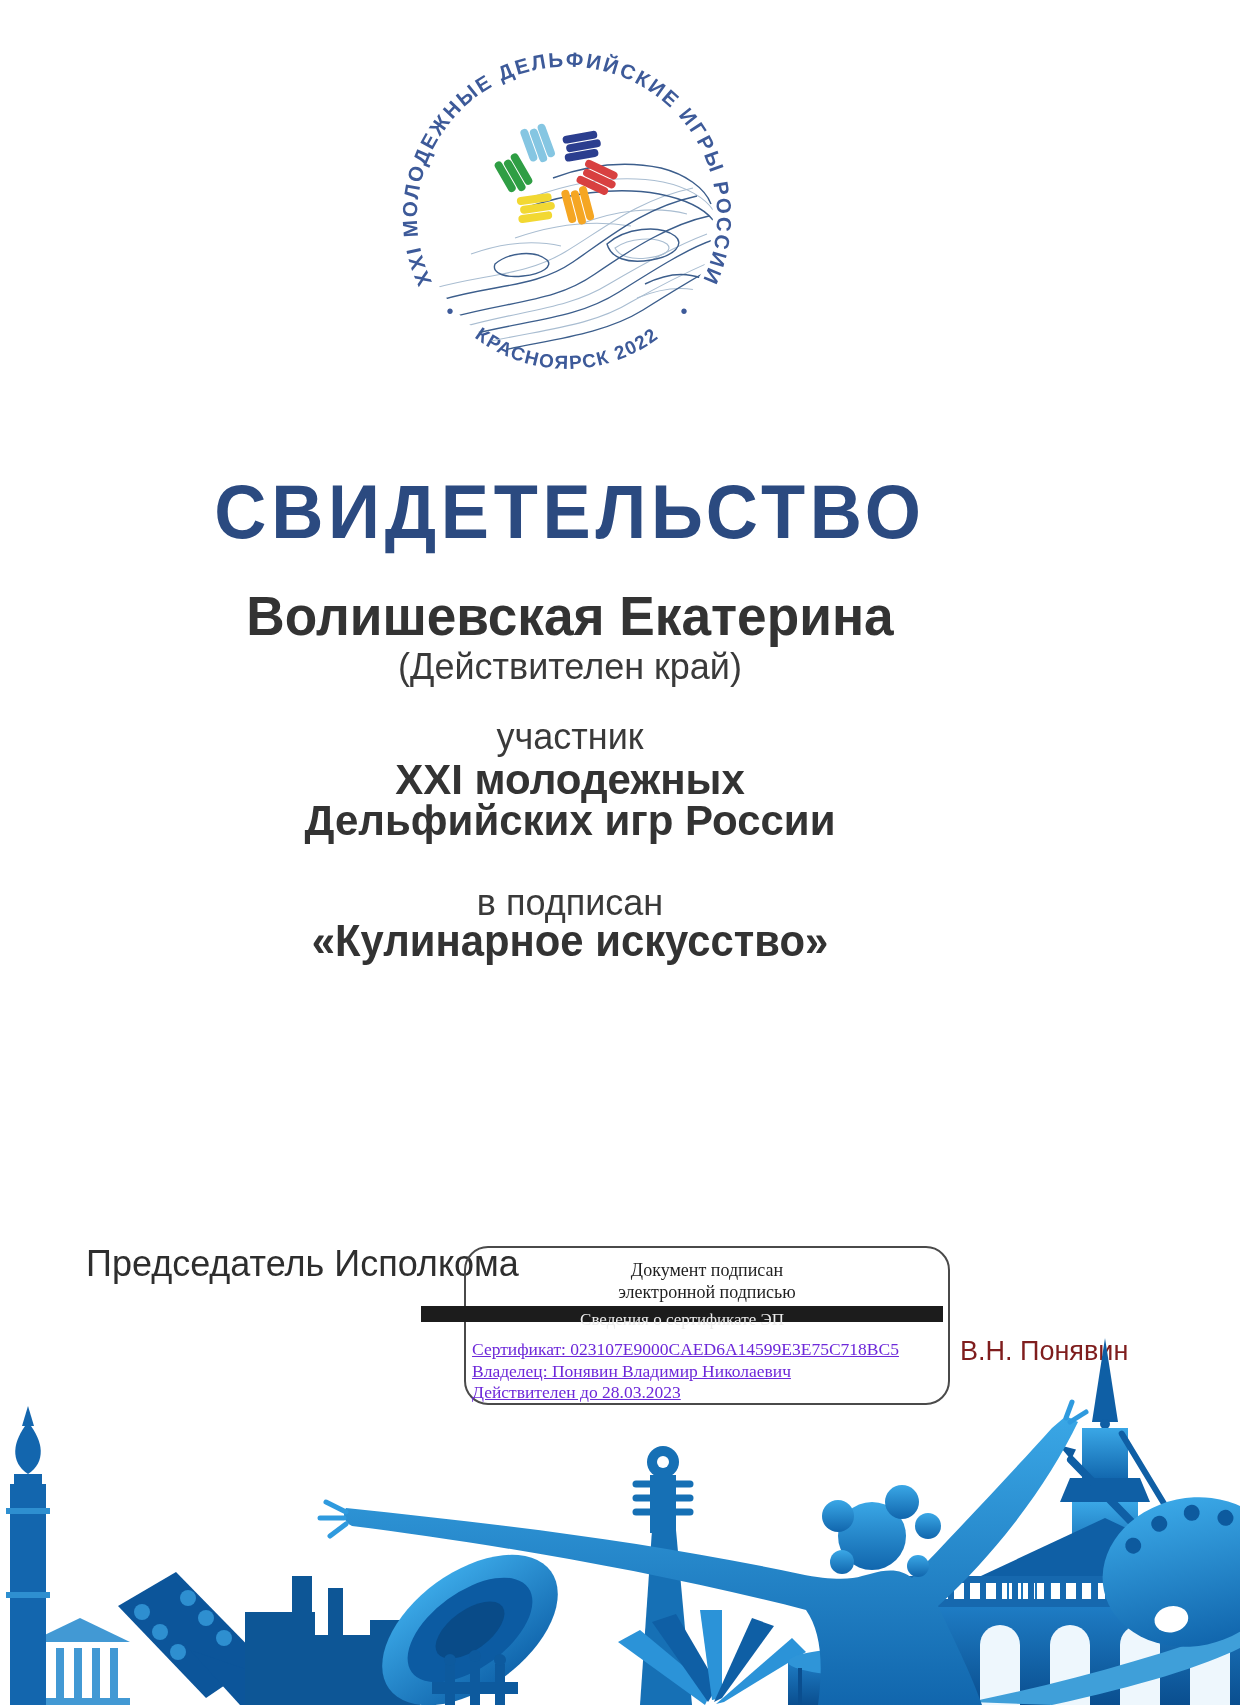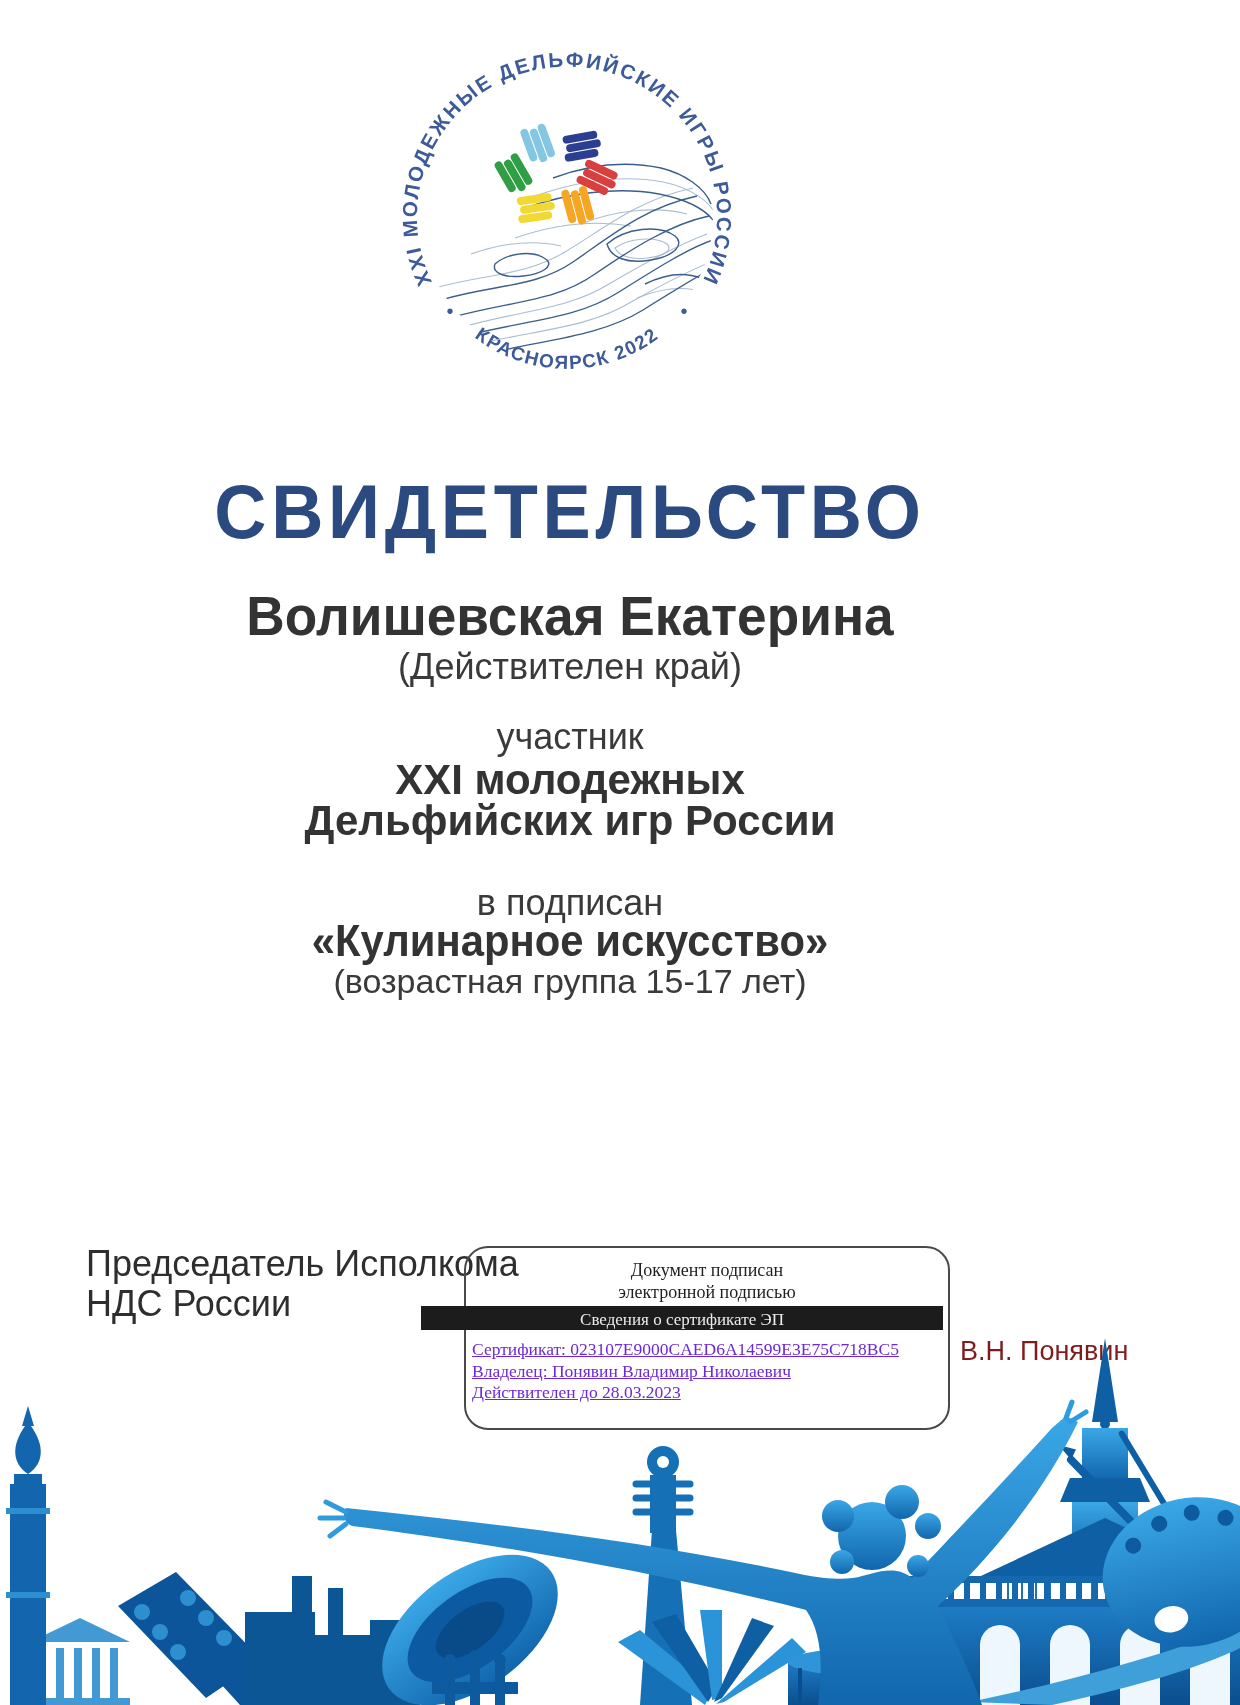--- a/index.html
+++ b/index.html
@@ -26,29 +26,29 @@
   .nomlabel{top:882px;font-size:36px;color:#3a3a3a;}
   .nomination{top:916px;font-size:44px;font-weight:700;color:#333;transform:scaleX(.95);transform-origin:50% 50%;}
   .agegroup{top:962px;font-size:34px;color:#3a3a3a;}
   .sig-left{
     left:86px;top:1244px;font-size:36px;line-height:40px;color:#2e2e2e;
   }
   .sig-name{
     left:960px;top:1288px;font-size:27px;color:#7f1d1d;white-space:nowrap;margin-top:48px;
   }
   .stamp-box{
-    left:464px;top:1246px;width:486px;height:184px;
+    left:464px;top:1246px;width:486px;height:159px;
     border:2px solid #4a4a4a;border-radius:24px;box-sizing:border-box;
     font-family:"Liberation Serif", serif;color:#1f1f1f;
   }
   .stamp-head{
     padding-top:11px;text-align:center;font-size:18px;line-height:22px;
   }
   .stamp-bar{
-    left:421px;top:1306px;width:522px;height:24px;background:#1c1c1c;
+    left:421px;top:1306px;width:522px;height:16px;background:#1c1c1c;
     font-family:"Liberation Serif", serif;font-size:17px;line-height:27px;
     color:#ececec;text-align:center;z-index:3;
   }
   .stamp-details{
     left:472px;top:1339px;width:470px;
     font-family:"Liberation Serif", serif;font-size:17.5px;line-height:21.5px;
     color:#6d28d9;text-align:left;z-index:2;text-decoration:underline;
   }
   .logo-svg{left:375px;top:48px;}
   .art-svg{left:0;top:1330px;}
@@ -137,25 +137,23 @@
   </svg>
 
   <div class="center-col title">СВИДЕТЕЛЬСТВО</div>
   <div class="center-col name">Волишевская Екатерина</div>
   <div class="center-col region">(Действителен край)</div>
   <div class="center-col role">участник</div>
   <div class="center-col event1">XXI молодежных</div>
   <div class="center-col event2">Дельфийских игр России</div>
   <div class="center-col nomlabel">в подписан</div>
   <div class="center-col nomination">«Кулинарное искусство»</div>
-  <div class="center-col agegroup">(возрастная группа 15-17 лет)</div>
 
   <div class="abs sig-left">
     <div>Председатель Исполкома</div>
-    <div>НДС России</div>
   </div>
 
   <div class="abs stamp-box">
     <div class="stamp-head">
       <div>Документ подписан</div>
       <div>электронной подписью</div>
     </div>
   </div>
   <div class="abs stamp-bar">Сведения о сертификате ЭП</div>
   <div class="abs stamp-details">

